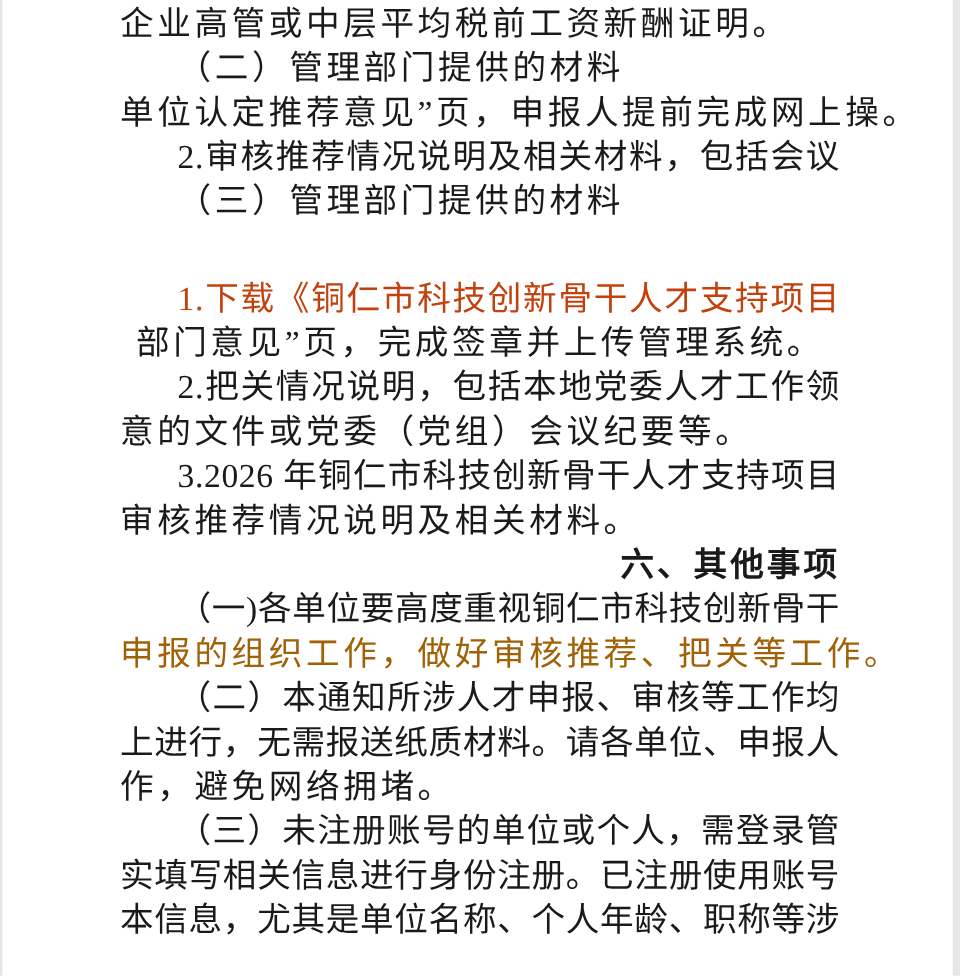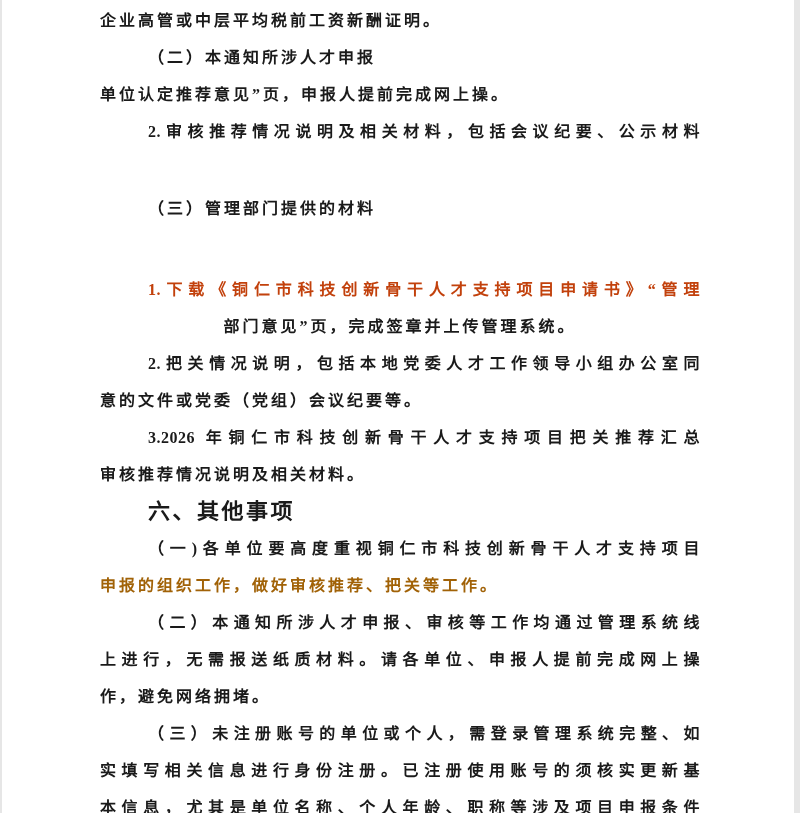--- a/index.html
+++ b/index.html
@@ -23,56 +23,56 @@
   .edge-right { right: 0; width: 6px; }
   .doc-body {
     position: absolute;
     left: 100px;
     top: 2px;
     width: 600px;
   }
   .ln {
     height: 37px;
     line-height: 37px;
-    font-size: 16px;
+    font-size: 28px;
     letter-spacing: 3px;
     color: #1a1a1a;
     white-space: nowrap;
     text-align: left;
-    font-weight: bold;
   }
   .ln.indent {
     padding-left: 48px;
   }
   .ln.just {
     white-space: normal;
     letter-spacing: 0.5px;
     text-align: justify;
     text-align-last: justify;
     text-justify: inter-character;
     overflow: hidden;
   }
   .ln.bold {
     font-weight: bold;
     letter-spacing: 2.5px;
-    font-size: 22px;
+    font-size: 28px;
+    text-align: right;
   }
 </style>
 </head>
 <body style="background: rgb(255, 255, 255);">
 
 <div class="edge-strip edge-left" style="background: rgb(230, 230, 230);"></div>
 <div class="edge-strip edge-right" style="background: rgb(230, 230, 230);"></div>
 
 <div class="doc-body">
   <div class="ln" style="color: rgb(26, 26, 26);">企业高管或中层平均税前工资新酬证明。</div>
-  <div class="ln indent" style="color: rgb(26, 26, 26);">（二）本通知所涉人才申报</div>
+  <div class="ln indent" style="color: rgb(26, 26, 26);">（二）管理部门提供的材料</div>
   <div class="ln" style="color: rgb(26, 26, 26);">单位认定推荐意见”页，申报人提前完成网上操。</div>
   <div class="ln indent just" style="color: rgb(26, 26, 26);">2.审核推荐情况说明及相关材料，包括会议纪要、公示材料</div>
-  <div class="ln indent" style="color: rgb(26, 26, 26); margin-top: 40px;">（三）管理部门提供的材料</div>
+  <div class="ln indent" style="color: rgb(26, 26, 26);">（三）管理部门提供的材料</div>
   <div class="ln indent just" style="color: #c2410c; margin-top: 44px;">1.下载《铜仁市科技创新骨干人才支持项目申请书》“管理</div>
   <div class="ln" style="color: rgb(26, 26, 26); text-align: center;">部门意见”页，完成签章并上传管理系统。</div>
   <div class="ln indent just" style="color: rgb(26, 26, 26);">2.把关情况说明，包括本地党委人才工作领导小组办公室同</div>
   <div class="ln" style="color: rgb(26, 26, 26);">意的文件或党委（党组）会议纪要等。</div>
   <div class="ln indent just" style="color: rgb(26, 26, 26);">3.2026 年铜仁市科技创新骨干人才支持项目把关推荐汇总</div>
   <div class="ln" style="color: rgb(26, 26, 26);">审核推荐情况说明及相关材料。</div>
   <div class="ln indent bold" style="color: rgb(26, 26, 26);">六、其他事项</div>
   <div class="ln indent just" style="color: rgb(26, 26, 26);">（一)各单位要高度重视铜仁市科技创新骨干人才支持项目</div>
   <div class="ln" style="color: #a16207;">申报的组织工作，做好审核推荐、把关等工作。</div>
   <div class="ln indent just" style="color: rgb(26, 26, 26);">（二）本通知所涉人才申报、审核等工作均通过管理系统线</div>

